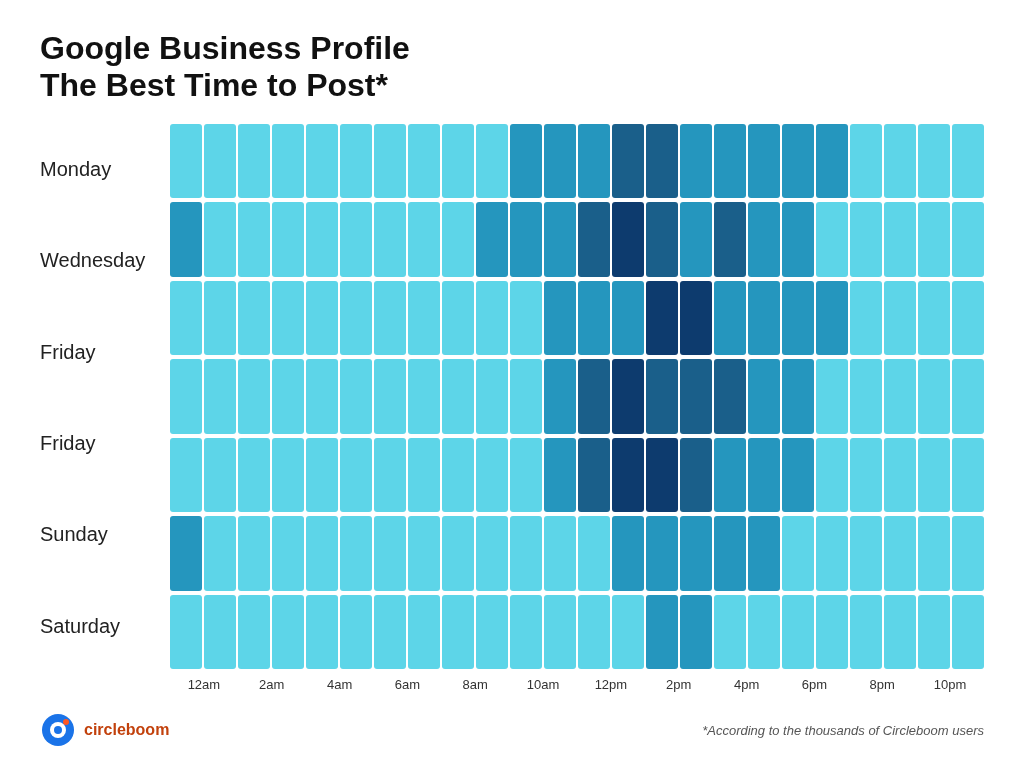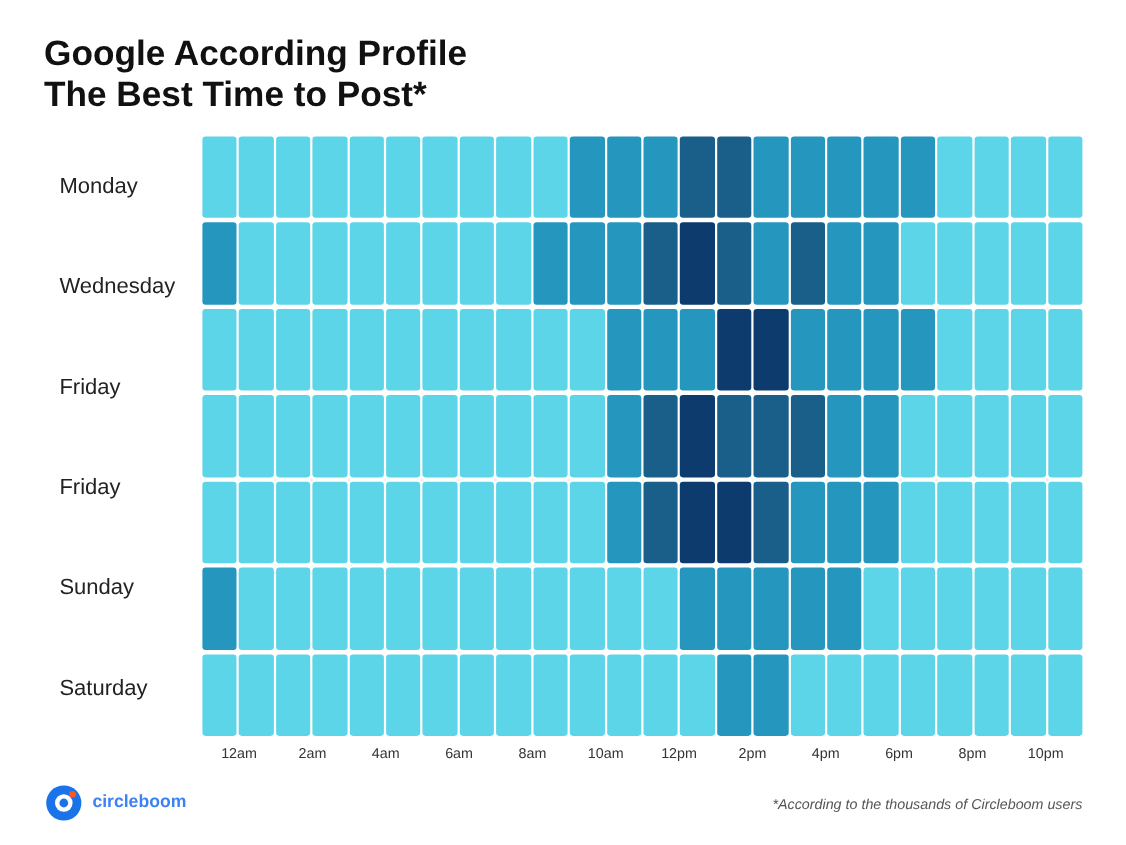--- a/index.html
+++ b/index.html
@@ -62,21 +62,20 @@
 
     .legend-label {
       font-size: 14px;
       color: #333;
     }
 
     .chart-area {
       display: flex;
       flex-direction: column;
       flex: 1;
-      margin-left: 14px;
     }
 
     .grid-container {
       display: flex;
       flex: 1;
     }
 
     .y-axis {
       display: flex;
       flex-direction: column;
@@ -148,37 +147,37 @@
     }
 
     .logo-icon {
       width: 36px;
       height: 36px;
     }
 
     .logo-text {
       font-size: 16px;
       font-weight: 700;
-      color: #3b82f6;
+      color: #c2410c;
     }
 
     .footnote {
       font-size: 13px;
       color: #555;
       font-style: italic;
     }
   </style>
 </head>
 <body>
 
 <div class="page-container">
 
   <div class="header-area">
     <div class="title-block">
-      <div class="main-title">Google According Profile</div>
+      <div class="main-title">Google Business Profile</div>
       <div class="main-title">The Best Time to Post*</div>
     </div>
   </div>
 
   <div class="chart-area">
     <div class="grid-container">
       <div class="y-axis" id="y-axis">
           <div class="y-label">Monday</div>
           <div class="y-label">Wednesday</div>
           <div class="y-label">Friday</div>

